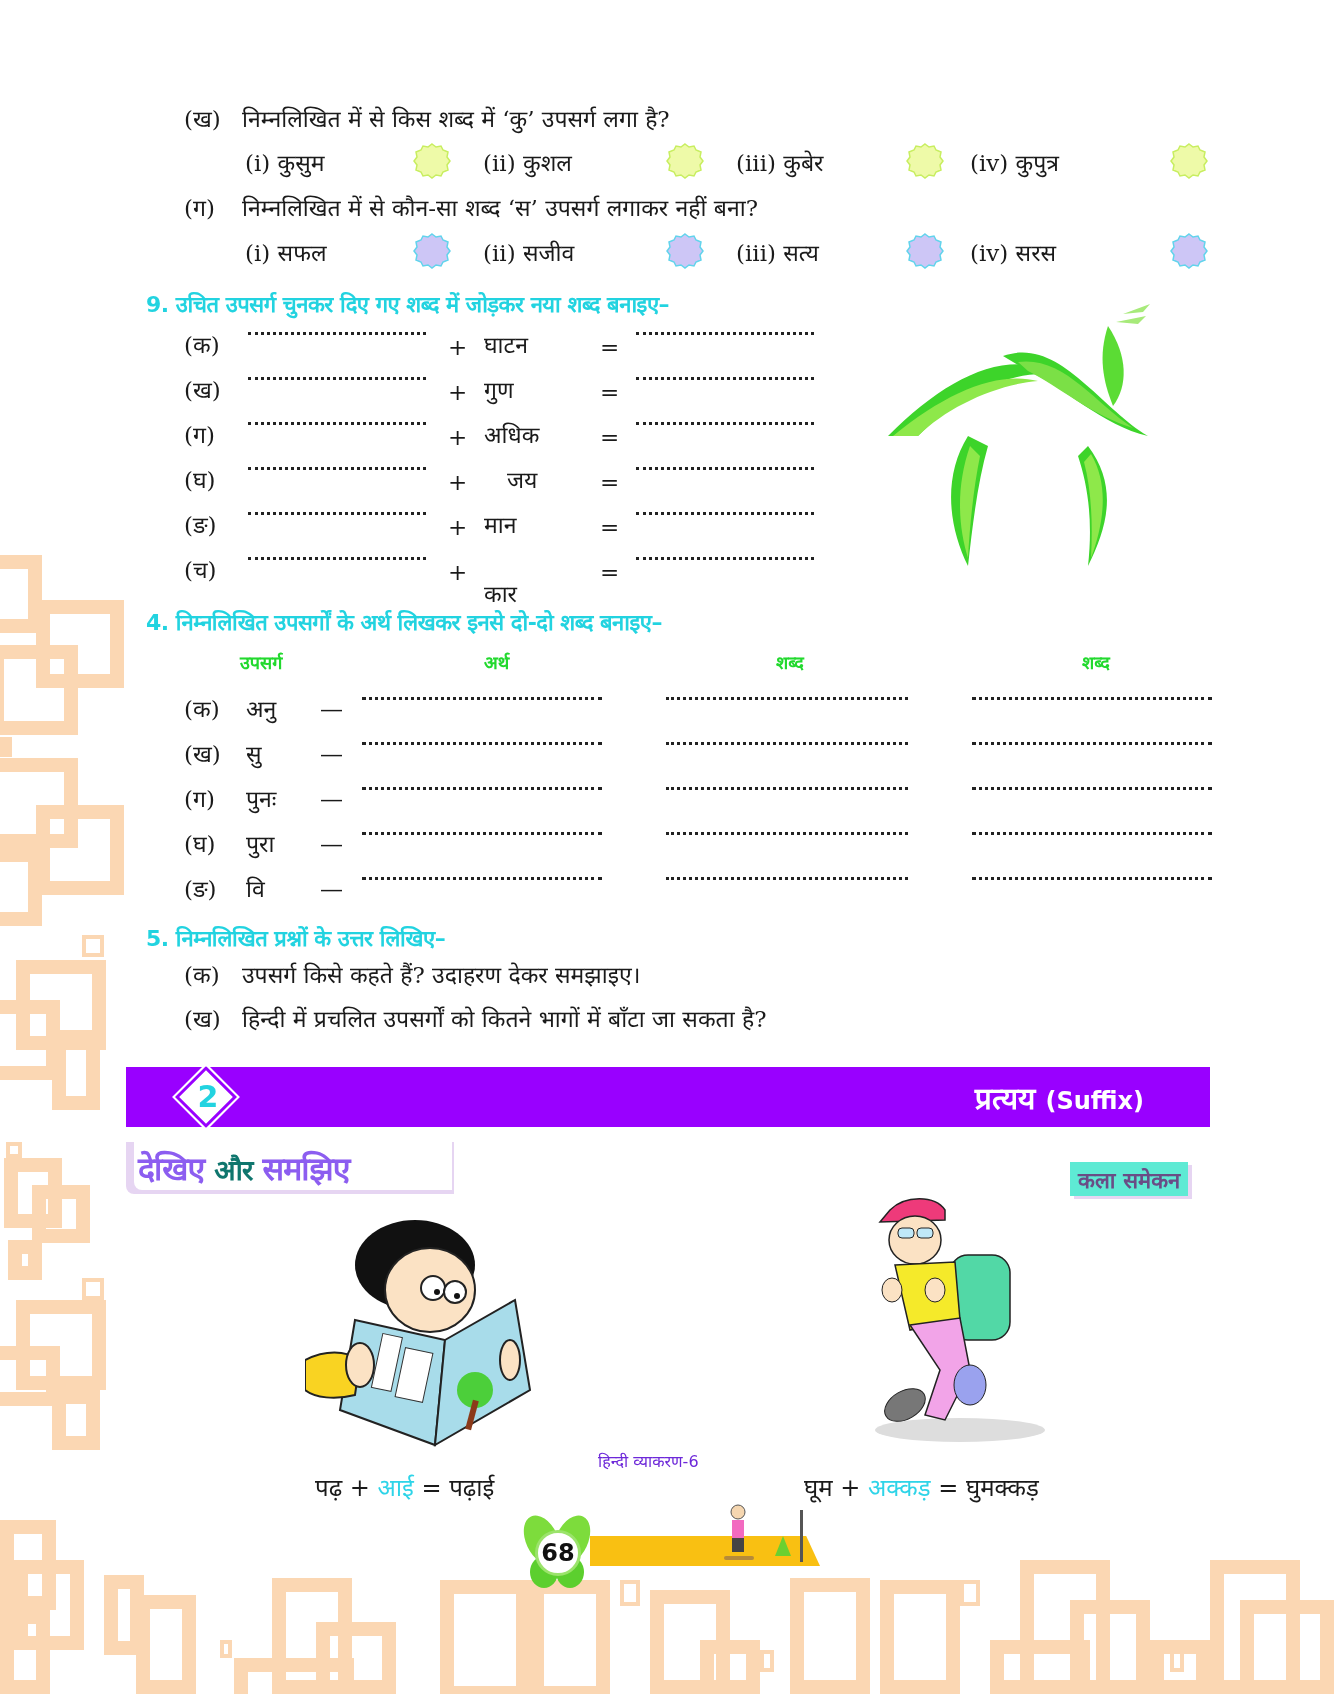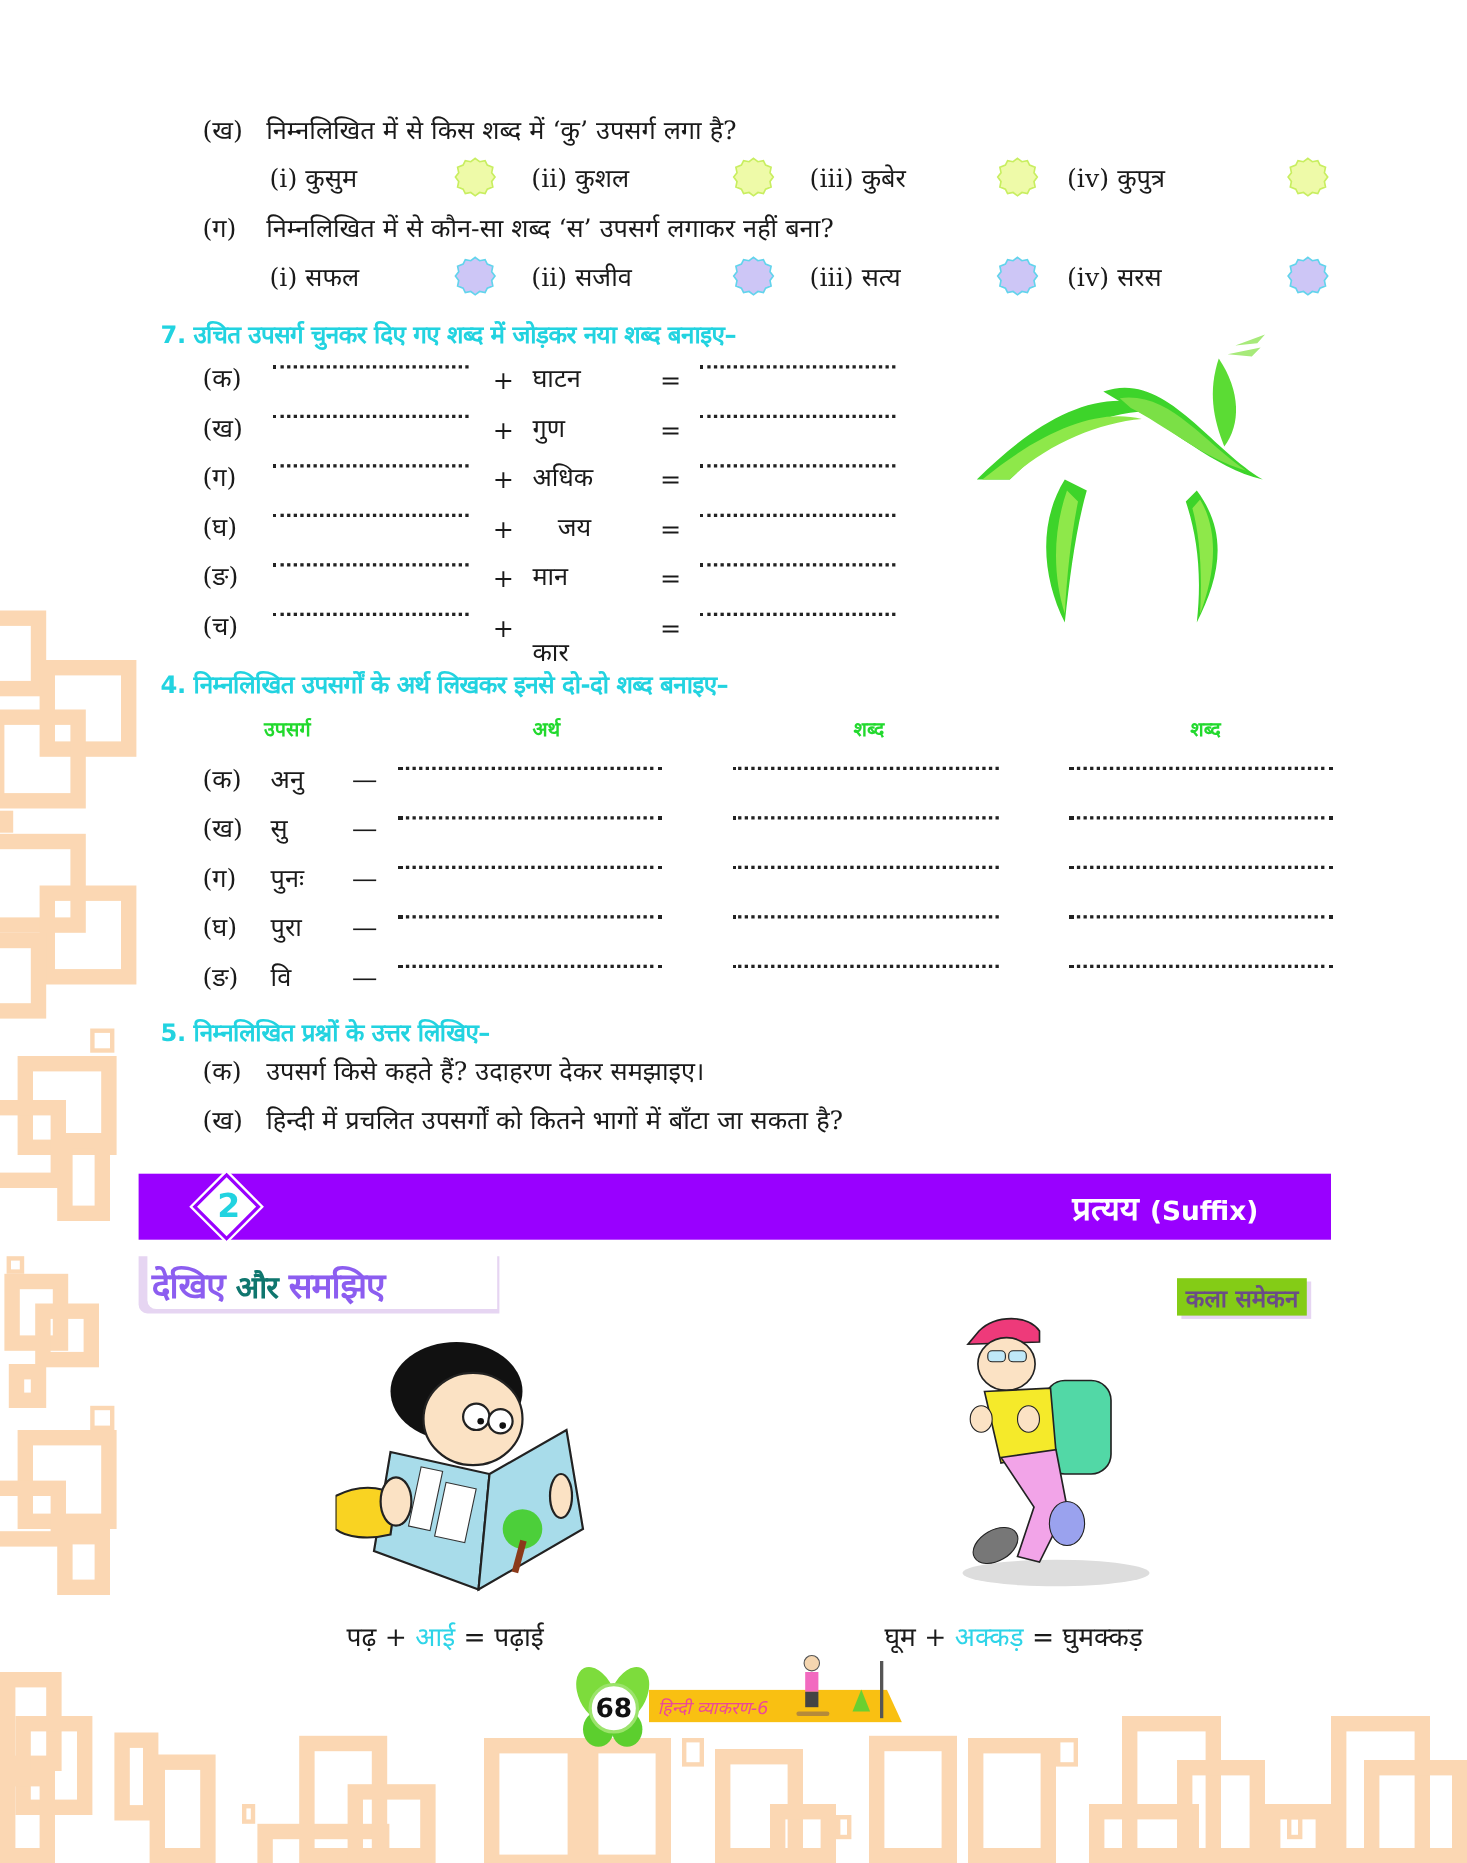--- a/index.html
+++ b/index.html
@@ -27,27 +27,27 @@
     .diamond { position: absolute; left: 184px; top: 1075px; width: 44px; height: 44px; background: #fff; transform: rotate(45deg); border: 3px solid #9900ff; outline: 2px solid #fff; }
     .diamond-num { position: absolute; left: 186px; top: 1079px; width: 44px; text-align: center; color: #22d3e0; font-family: "DejaVu Sans", sans-serif; font-weight: bold; font-size: 30px; }
     .banner-title { position: absolute; right: 190px; top: 1077px; color: #fff; font-family: "DejaVu Sans", "Liberation Sans", sans-serif; font-weight: bold; font-size: 30px; white-space: nowrap; text-align: center; }
     .banner-sub { font-size: 24px; margin-left: 10px; }
 
     .seeunder { position: absolute; left: 126px; top: 1142px; width: 328px; height: 52px; background: #e6d5f2; border-radius: 0 0 0 8px; }
     .seeinner { position: absolute; left: 134px; top: 1140px; width: 318px; height: 50px; background: #fff; border-radius: 0 0 0 8px; }
     .seetitle { position: absolute; left: 138px; top: 1146px; font-family: "DejaVu Sans", sans-serif; font-weight: bold; font-size: 32px; color: #8c5df0; white-space: nowrap; letter-spacing: -1px; }
     .seetitle .aur { color: #0f766e; font-size: 28px; }
 
-    .kala { position: absolute; left: 1070px; top: 1162px; padding: 2px 8px; background: #84cc16; box-shadow: 4px 3px 0 #e6d5f2; font-family: "DejaVu Sans", sans-serif; font-weight: bold; font-size: 22px; color: #6a4d86; white-space: nowrap; }
+    .kala { position: absolute; left: 1070px; top: 1162px; padding: 2px 8px; background: #5eead4; box-shadow: 4px 3px 0 #e6d5f2; font-family: "DejaVu Sans", sans-serif; font-weight: bold; font-size: 22px; color: #6a4d86; white-space: nowrap; }
 
     .eq { position: absolute; font-size: 24px; white-space: nowrap; text-align: right; }
     .eq .suf { color: #2ed4e8; }
 
     .footer-band { position: absolute; left: 590px; top: 1536px; width: 230px; height: 30px; background: #f9c012; clip-path: polygon(0 0, 94% 0, 100% 100%, 0 100%); }
-    .footer-text { position: absolute; left: 598px; top: 1541px; font-size: 16px; color: #ec4899; white-space: nowrap; font-family: "DejaVu Sans", sans-serif; font-style: italic; }
+    .footer-text { position: absolute; left: 598px; top: 1450px; font-size: 16px; color: #6d28d9; white-space: nowrap; font-family: "DejaVu Sans", sans-serif; }
     .pagebadge { position: absolute; left: 522px; top: 1510px; width: 70px; height: 80px; }
     .pagenum { position: absolute; left: 535px; top: 1530px; width: 46px; height: 46px; border-radius: 50%; background: #fff; border: 3px solid #9be36b; text-align: center; line-height: 40px; font-family: "DejaVu Sans", sans-serif; font-weight: bold; font-size: 24px; color: #111; }
   </style>
 </head>
 <body>
 
 <div>
   <div class="sq" style="left:-20px;top:555px;width:62px;height:78px;"></div>
   <div class="sq" style="left:36px;top:600px;width:88px;height:88px;"></div>
   <div class="sq" style="left:-10px;top:645px;width:88px;height:90px;"></div>
@@ -157,21 +157,21 @@
 
   <div class="abs txt" style="left:970px;top:242px;">(iv) सरस</div>
   <div class="flower" style="left:1168px;top:232px;">
       <svg viewBox="0 0 42 42">
         <path d="M21 2 l4 3 5-1 2 4 5 2-1 5 3 4-3 4 1 5-5 2-2 4-5-1-4 3-4-3-5 1-2-4-5-2 1-5-3-4 3-4-1-5 5-2 2-4 5 1z" fill="#cdc6f6" stroke="#62d4ec" stroke-width="1.5"></path>
       </svg>
     </div>
 </section>
 
 <section>
-  <div class="abs heading" style="left:146px;top:288px;">7.  उचित उपसर्ग चुनकर दिए गए शब्द में जोड़कर नया शब्द बनाइए–</div>
+  <div class="abs heading" style="left:146px;top:288px;">9.  उचित उपसर्ग चुनकर दिए गए शब्द में जोड़कर नया शब्द बनाइए–</div>
 
   <div>
     <div class="abs txt" style="left:184px;top:334px;">(क)</div>
     <div class="dots" style="left:248px;top:332px;width:178px;"></div>
     <div class="abs txt" style="left:448px;top:336px;">+</div>
     <div class="abs txt" style="left:484px;top:334px;">घाटन</div>
     <div class="abs txt" style="left:600px;top:336px;">=</div>
     <div class="dots" style="left:636px;top:332px;width:178px;"></div>
   </div>
   <div>

